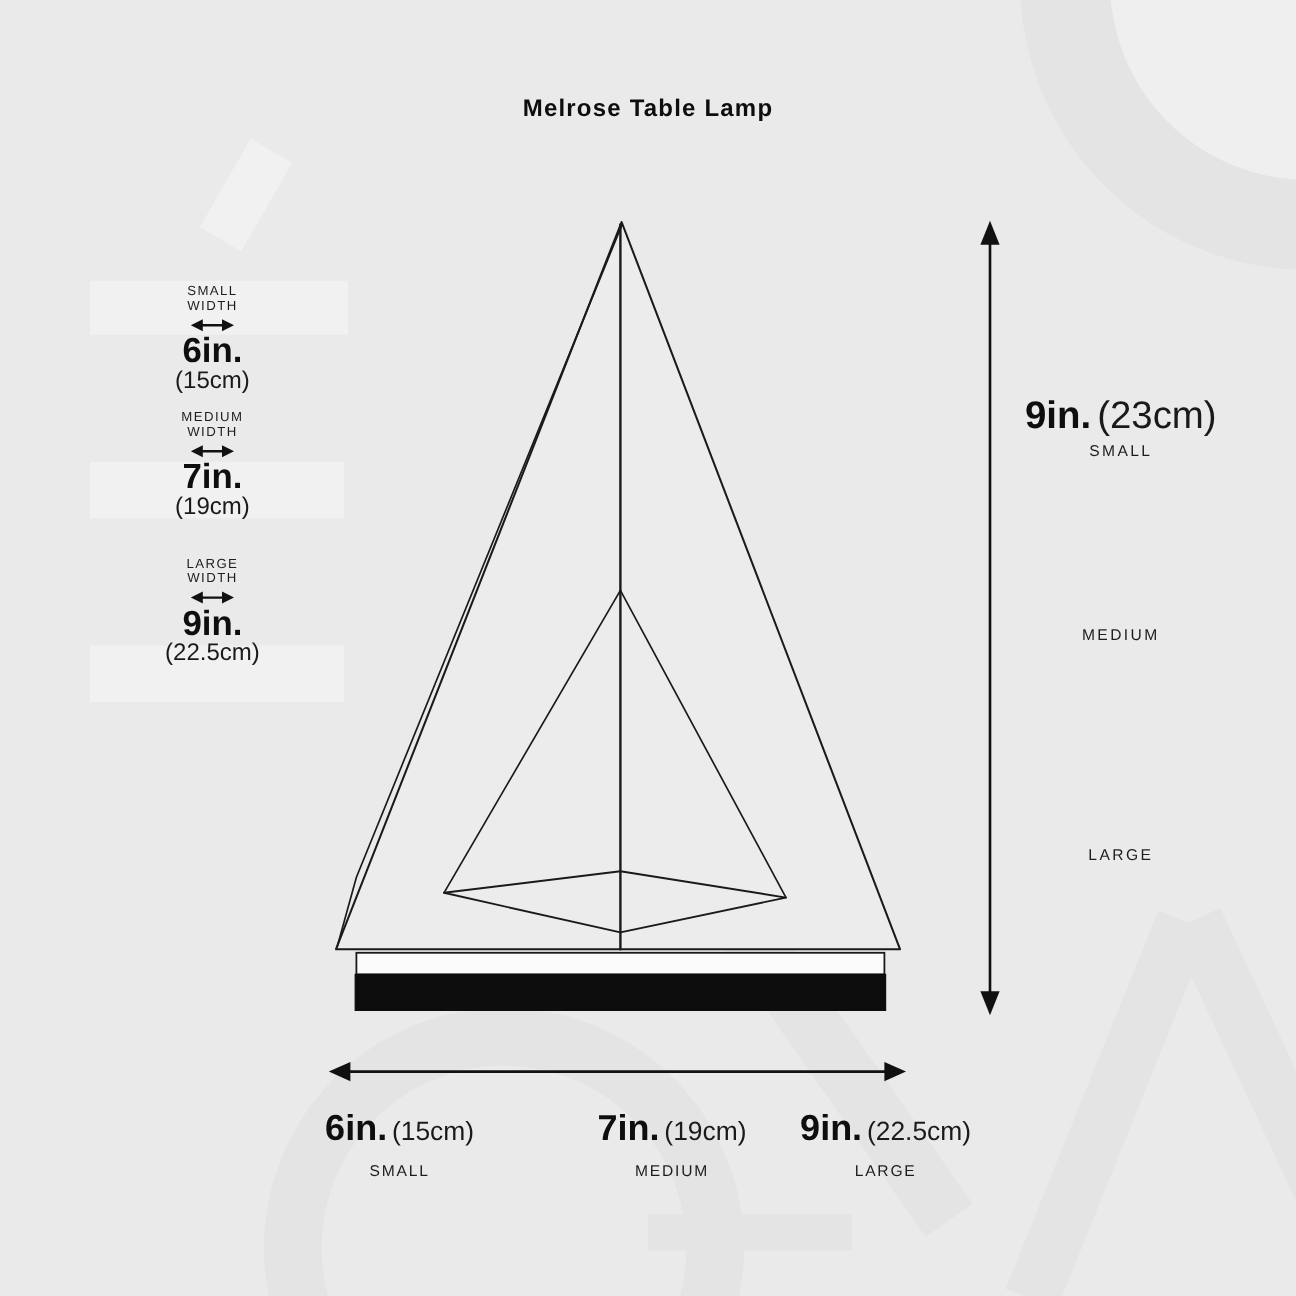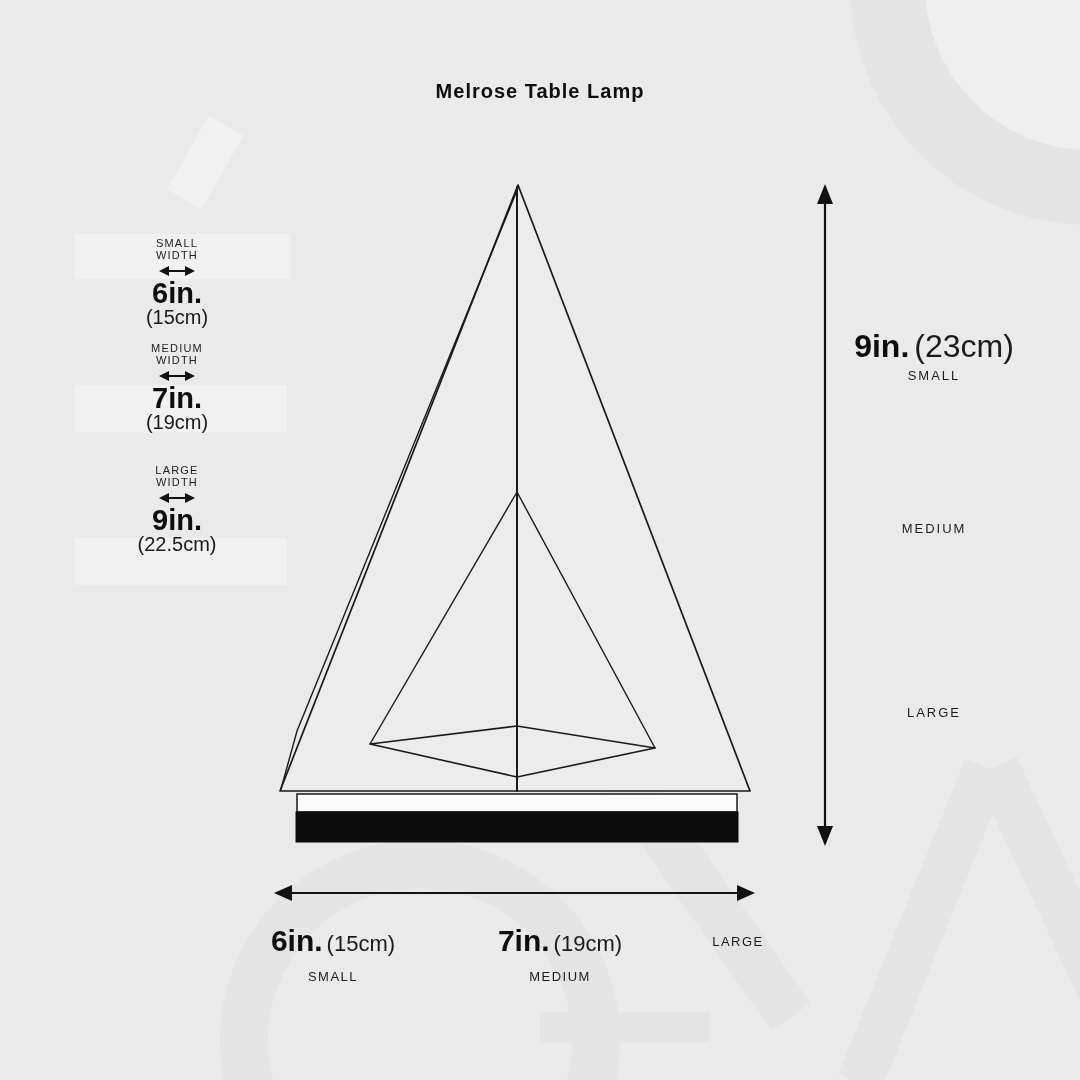--- a/index.html
+++ b/index.html
@@ -174,16 +174,19 @@
   </div>
 
   <div class="txt b-block bb2">
     <div class="line1">
       <span>7in.</span><span class="cm">(19cm)</span>
     </div>
     <div class="size-label">MEDIUM</div>
   </div>
 
   <div class="txt b-block bb3">
+    <div class="line1">
+      <span>9in.</span><span class="cm">(22.5cm)</span>
+    </div>
     <div class="size-label">LARGE</div>
   </div>
 
 </div>
 
 </body></html>

